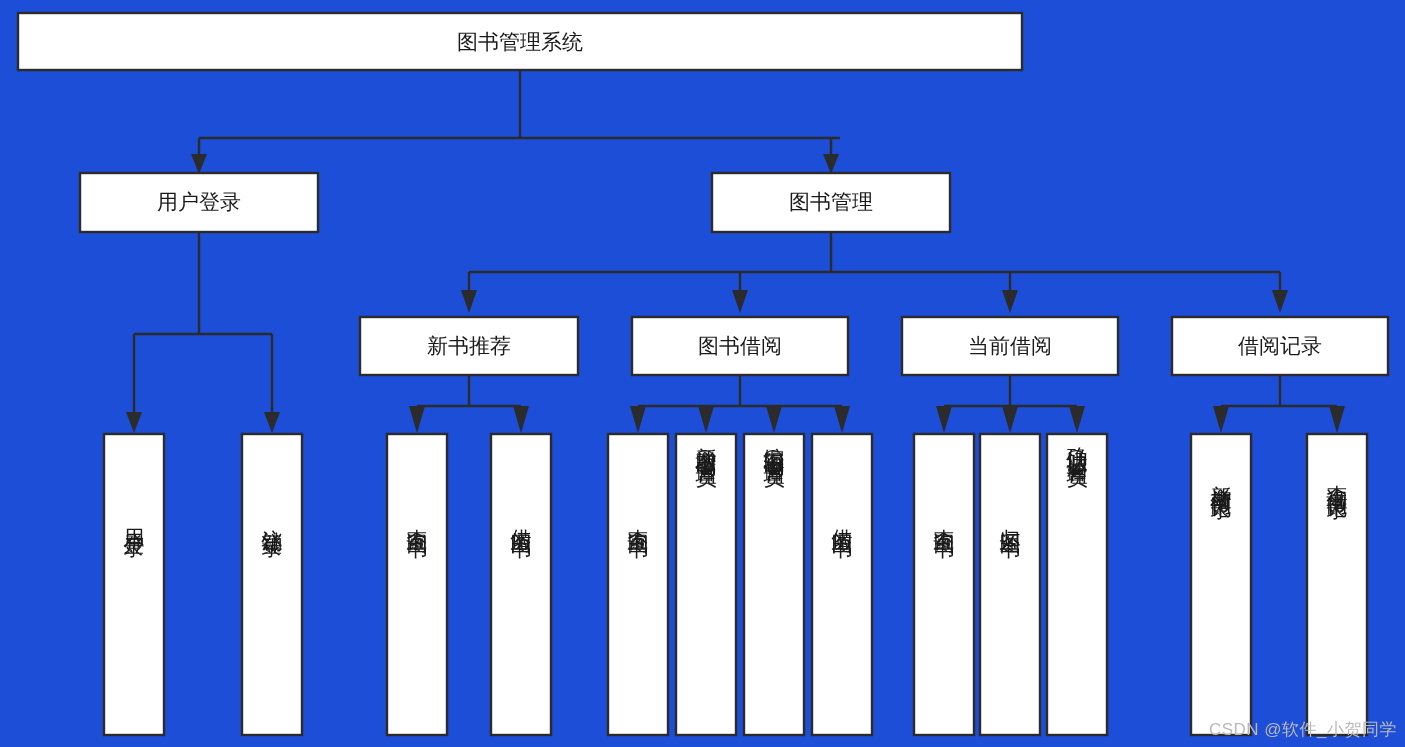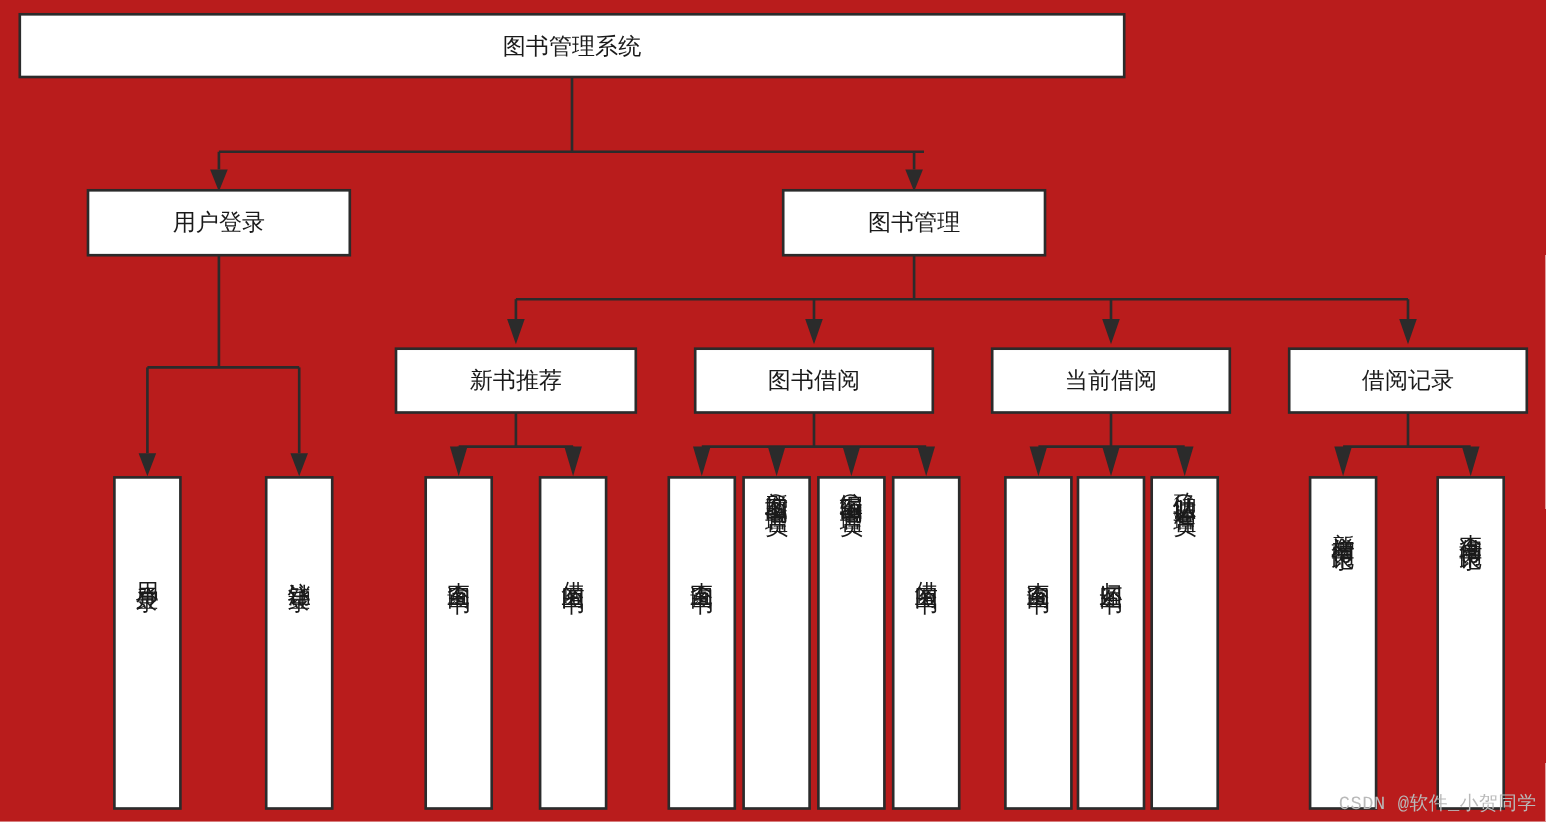--- a/index.html
+++ b/index.html
@@ -8,21 +8,21 @@
     padding: 0;
     background: #ffffff;
   }
   body {
     font-family: "DejaVu Sans", "Liberation Sans", sans-serif;
   }
   #diagram-root {
     position: relative;
     width: 1405px;
     height: 747px;
-    background: #b91c1c;
+    background: #1d4ed8;
     overflow: hidden;
   }
   svg#flow {
     position: absolute;
     left: 0;
     top: 0;
     width: 1405px;
     height: 747px;
     display: block;
   }
@@ -54,21 +54,21 @@
     stroke-linecap: butt;
   }
   .arrow-head {
     fill: #2b2b2b;
     stroke: none;
   }
   .watermark {
     position: absolute;
     right: 8px;
     bottom: 6px;
-    font-family: Liberation Mono, monospace;
+    font-family: Liberation Sans, sans-serif;
     font-size: 17px;
     color: #b9b9b9;
     letter-spacing: 0.5px;
     white-space: nowrap;
     user-select: none;
   }
 </style>
 </head>
 <body>
 

